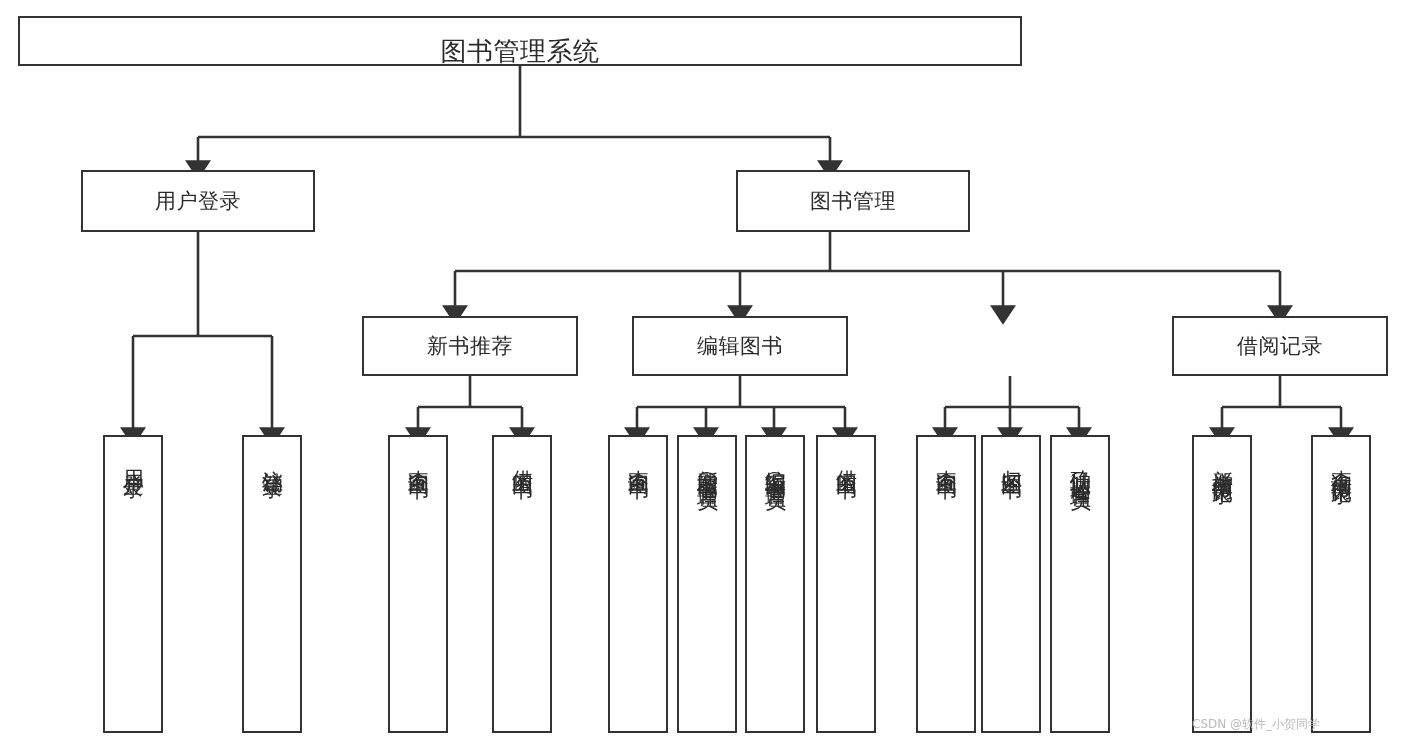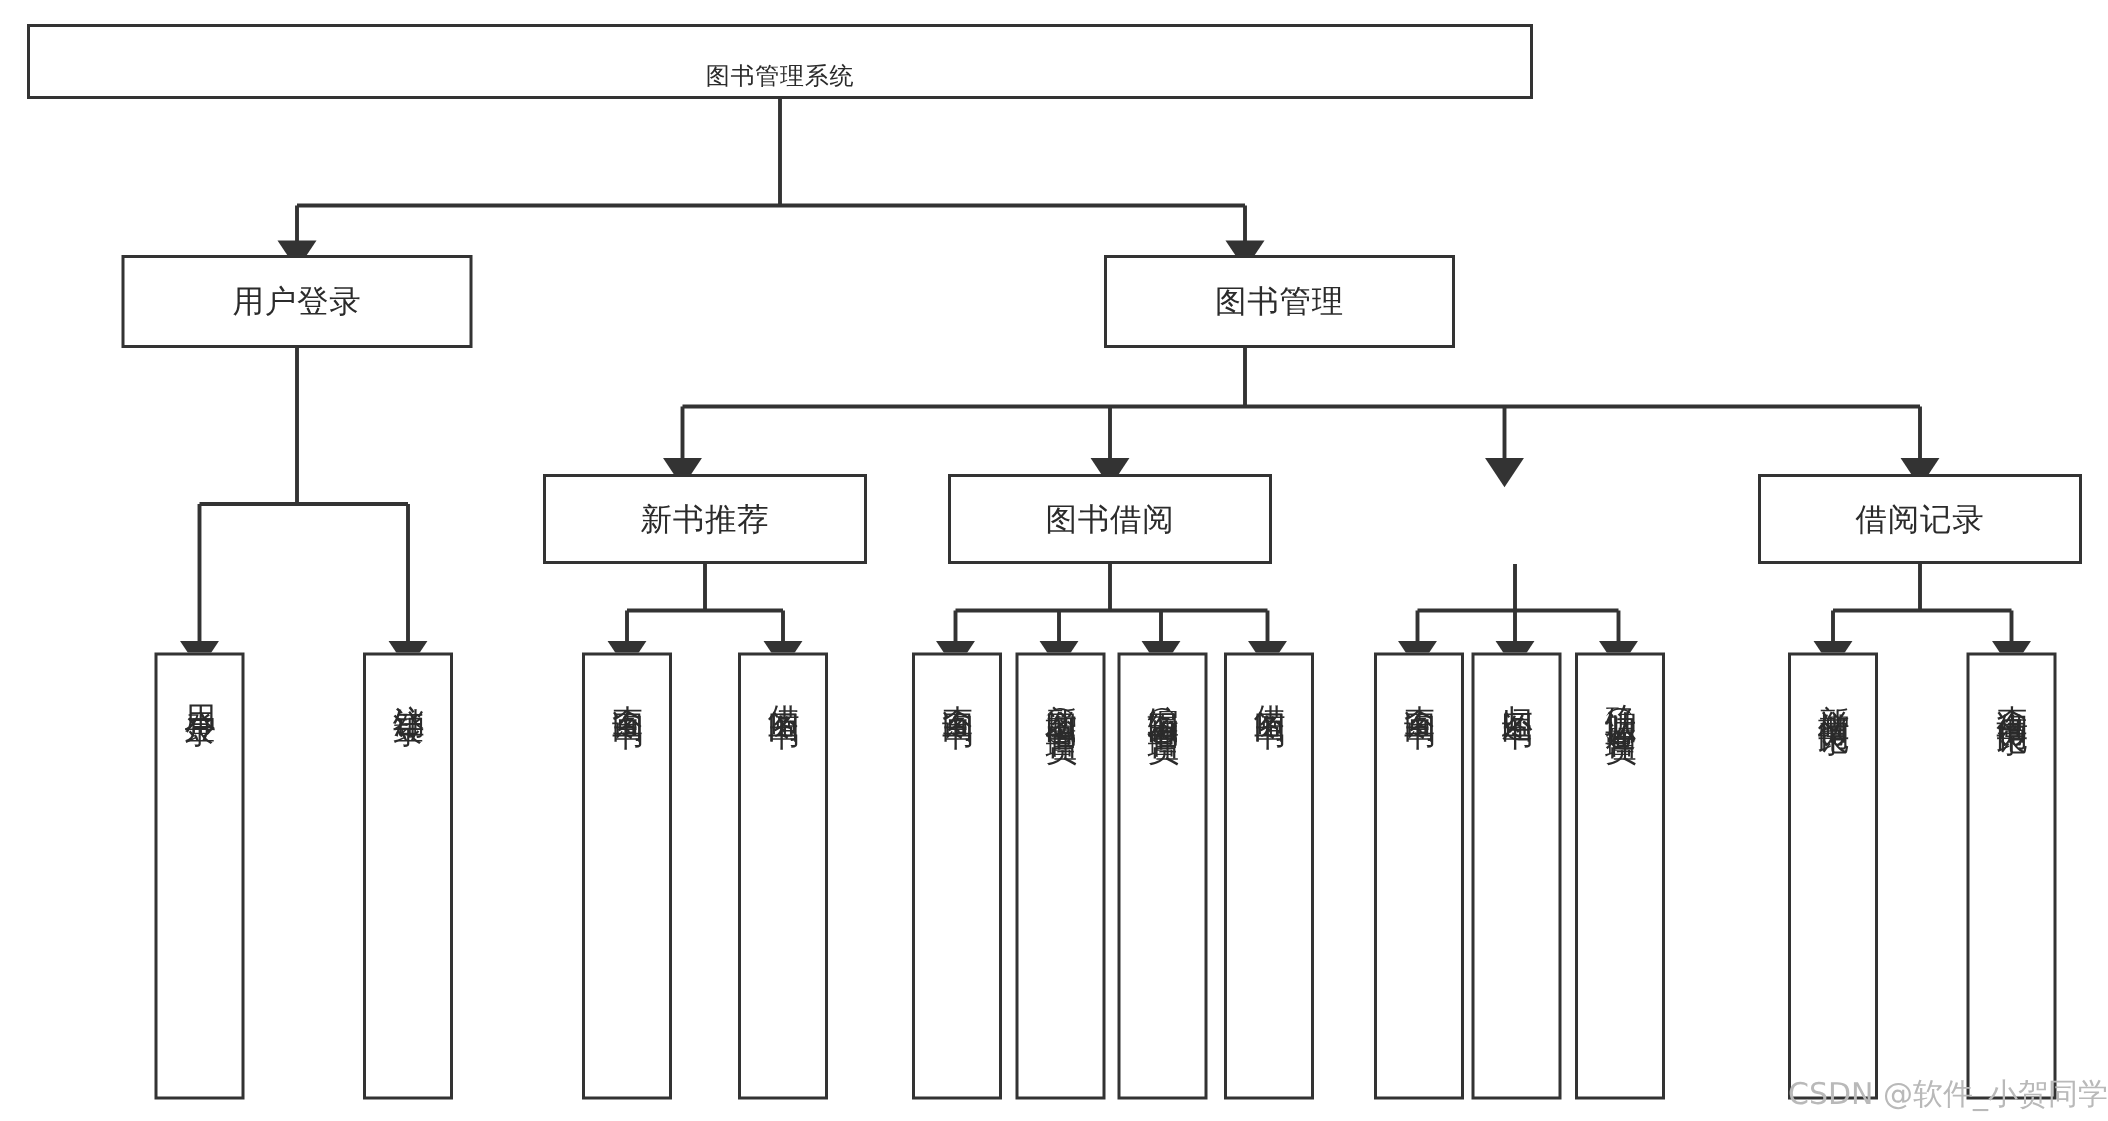--- a/index.html
+++ b/index.html
@@ -41,40 +41,40 @@
     line-height: 1.18;
     text-align: center;
     white-space: nowrap;
   }
   
   .node.h .label {
     font-size: 21px;
     letter-spacing: 0.5px;
   }
   .node.root .label {
-    font-size: 16px;
+    font-size: 26px;
     margin-top: 20px;
   }
   
   .node.v {
     align-items: flex-start;
     padding-top: 16px;
   }
   .node.v .label {
     writing-mode: vertical-rl;
     text-orientation: upright;
     font-size: 21px;
     letter-spacing: 3px;
     line-height: 1;
     white-space: nowrap;
   }
   .watermark {
     position: absolute;
     color: #b9b9b9;
-    font-size: 20px;
+    font-size: 12px;
     z-index: 5;
     white-space: nowrap;
     font-family: "DejaVu Sans", "Liberation Sans", sans-serif;
   }
 </style>
 </head>
 <body>
 
 <div id="canvas">
 
@@ -138,21 +138,21 @@
     <span class="label">用户登录</span>
   </div>
   <div class="node h" style="left:711px; top:170px; width:234px; height:62px;margin-left:25px;">
     <span class="label">图书管理</span>
   </div>
 
   <div class="node h" style="left:362px; top:316px; width:216px; height:60px;align-items:center;">
     <span class="label">新书推荐</span>
   </div>
   <div class="node h" style="left:632px; top:316px; width:216px; height:60px;">
-    <span class="label">图书借阅</span>
+    <span class="label">编辑图书</span>
   </div>
   <div class="node h" style="left:1172px; top:316px; width:216px; height:60px;">
     <span class="label">借阅记录</span>
   </div>
 
   <div class="node v" style="left:103px; top:435px; width:60px; height:298px;">
     <span class="label">用户登录</span>
   </div>
   <div class="node v" style="left:242px; top:435px; width:60px; height:298px;">
     <span class="label">注销登录</span>

